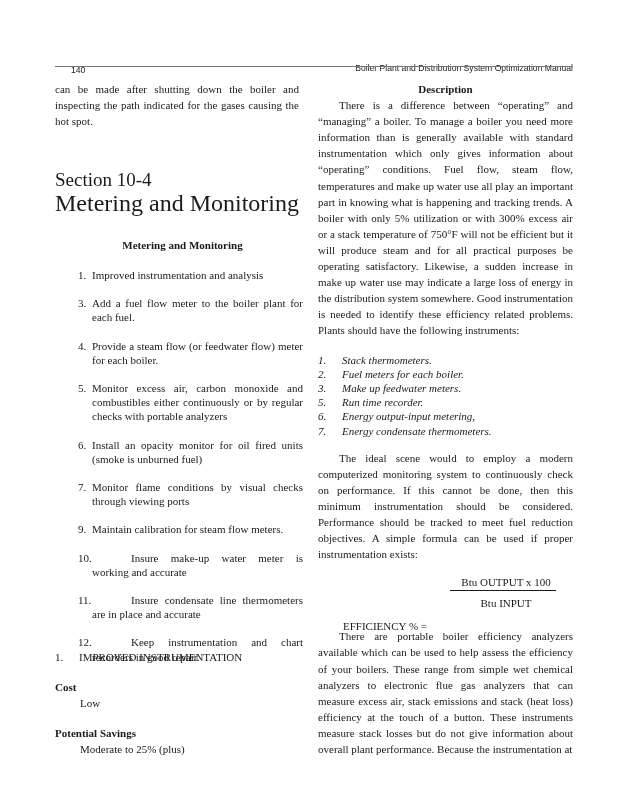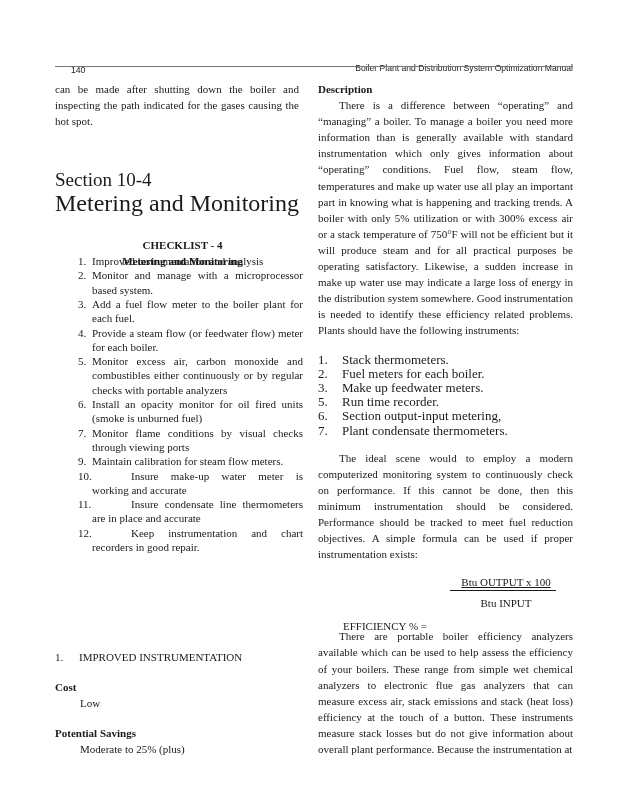--- a/index.html
+++ b/index.html
@@ -18,64 +18,62 @@
 
   .justify { text-align: justify; margin: 0; }
   .para-indent { text-indent: 21px; }
 
   .section-num { position: absolute; left: 55px; top: 169px; font-size: 19px; line-height: 22px; }
   .section-title { position: absolute; left: 55px; top: 189px; font-size: 24px; line-height: 28px; }
 
   .checklist-head { position: absolute; left: 55px; width: 255px; top: 237px; text-align: center; font-size: 11px; line-height: 16px; font-weight: bold; }
 
   .checklist { position: absolute; left: 78px; top: 254px; width: 225px; font-size: 11px; line-height: 14.2px; margin: 0; padding: 0; list-style: none; }
-  .checklist li { text-align: justify; padding-left: 14px; text-indent: -14px; margin-bottom: 0.2px; }
+  .checklist li { text-align: justify; padding-left: 14px; text-indent: -14px; margin-bottom: 0.2px; margin-top: 14px; }
   .checklist li.wide { padding-left: 14px; text-indent: -14px; }
   .checklist .n { display: inline-block; width: 14px; text-indent: 0; }
   .checklist .n.gap { width: 53px; }
 
   .lower-left { position: absolute; left: 55px; top: 649px; width: 250px; font-size: 11px; line-height: 16px; }
   .lower-left .item-head .n { display: inline-block; width: 24px; }
   .lower-left .label { font-weight: bold; margin-top: 14px; }
   .lower-left .value { padding-left: 25px; }
 
-  .desc-head { font-weight: bold; }
-  .instr-list { list-style: none; margin: 14px 0 0 0; padding: 0; font-size: 13px; line-height: 14.2px; }
+  .desc-head { font-weight: bold; text-align: center; }
+  .instr-list { list-style: none; margin: 14px 0 0 0; padding: 0; font-size: 11px; line-height: 14.2px; font-style: italic; }
   .instr-list .n { display: inline-block; width: 24px; }
 
   .formula { position: relative; height: 40px; margin-top: 12px; font-size: 11px; }
   .formula .lhs { position: absolute; left: 25px; top: 12px; margin-top: 32px; }
-  .formula .num { position: absolute; left: 138px; top: 0; width: 100px; text-align: center; text-decoration: underline; }
+  .formula .num { position: absolute; left: 138px; top: 0; width: 100px; text-align: center; }
   .formula .bar { position: absolute; left: 132px; top: 16px; width: 106px; border-top: 1px solid #1a1a1a; }
   .formula .den { position: absolute; left: 138px; top: 21px; width: 100px; text-align: center; }
 </style>
 </head>
 <body>
 
 <div class="header sans">
   <span class="page-num">140</span>
   <span class="running-title">Boiler Plant and Distribution System Optimization Manual</span>
 </div>
 <div class="rule"></div>
 
 <div class="col left serif">
   <p class="justify">can be made after shutting down the boiler and inspecting the path indicated for the gases causing the hot spot.</p>
 </div>
 
 <div class="section-num serif">Section 10-4</div>
 <div class="section-title serif">Metering and Monitoring</div>
 
 <div class="checklist-head serif">
-  <div>CHECKLIST - 4</div>
   <div>Metering and Monitoring</div>
 </div>
 
 <ul class="checklist serif">
   <li><span class="n">1.</span><span>Improved instrumentation and analysis</span></li>
-  <li><span class="n">2.</span><span>Monitor and manage with a microprocessor based system.</span></li>
   <li><span class="n">3.</span><span>Add a fuel flow meter to the boiler plant for each fuel.</span></li>
   <li><span class="n">4.</span><span>Provide a steam flow (or feedwater flow) meter for each boiler.</span></li>
   <li><span class="n">5.</span><span>Monitor excess air, carbon monoxide and combustibles either continuously or by regular checks with portable analyzers</span></li>
   <li><span class="n">6.</span><span>Install an opacity monitor for oil fired units (smoke is unburned fuel)</span></li>
   <li><span class="n">7.</span><span>Monitor flame conditions by visual checks through viewing ports</span></li>
   <li><span class="n">9.</span><span>Maintain calibration for steam flow meters.</span></li>
   <li class="wide"><span class="n gap">10.</span><span>Insure make-up water meter is working and accurate</span></li>
   <li class="wide"><span class="n gap">11.</span><span>Insure condensate line thermometers are in place and accurate</span></li>
   <li class="wide"><span class="n gap">12.</span><span>Keep instrumentation and chart recorders in good repair.</span></li>
 </ul>
@@ -92,22 +90,22 @@
 
 <div class="col right serif">
   <div class="desc-head">Description</div>
   <p class="justify para-indent">There is a difference between “operating” and “managing” a boiler. To manage a boiler you need more information than is generally available with standard instrumentation which only gives information about “operating” conditions. Fuel flow, steam flow, temperatures and make up water use all play an important part in knowing what is happening and tracking trends. A boiler with only 5% utilization or with 300% excess air or a stack temperature of 750°F will not be efficient but it will produce steam and for all practical purposes be operating satisfactory. Likewise, a sudden increase in make up water use may indicate a large loss of energy in the distribution system somewhere. Good instrumentation is needed to identify these efficiency related problems. Plants should have the following instruments:</p>
 
   <ul class="instr-list">
     <li><span class="n">1.</span><span>Stack thermometers.</span></li>
     <li><span class="n">2.</span><span>Fuel meters for each boiler.</span></li>
     <li><span class="n">3.</span><span>Make up feedwater meters.</span></li>
     <li><span class="n">5.</span><span>Run time recorder.</span></li>
-    <li><span class="n">6.</span><span>Section output-input metering,</span></li>
-    <li><span class="n">7.</span><span>Plant condensate thermometers.</span></li>
+    <li><span class="n">6.</span><span>Energy output-input metering,</span></li>
+    <li><span class="n">7.</span><span>Energy condensate thermometers.</span></li>
   </ul>
 
   <p class="justify para-indent" style="margin-top:12px;">The ideal scene would to employ a modern computerized monitoring system to continuously check on performance. If this cannot be done, then this minimum instrumentation should be considered. Performance should be tracked to meet fuel reduction objectives. A simple formula can be used if proper instrumentation exists:</p>
 
   <div class="formula">
     <span class="lhs">EFFICIENCY % =</span>
     <span class="num">Btu OUTPUT x 100</span>
     <span class="bar"></span>
     <span class="den">Btu INPUT</span>
   </div>

